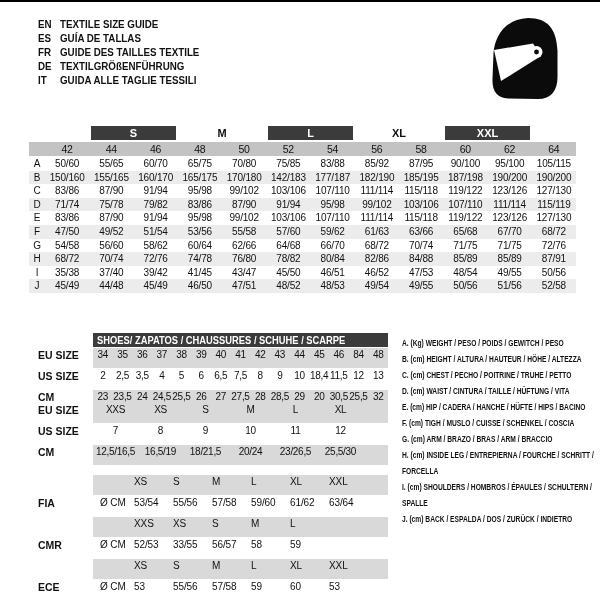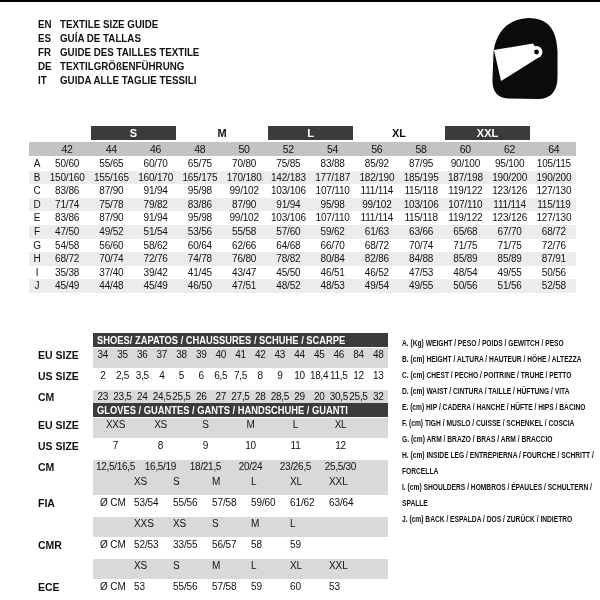--- a/index.html
+++ b/index.html
@@ -318,21 +318,20 @@
           <div class="sec-cell">28,5</div>
           <div class="sec-cell">29</div>
           <div class="sec-cell">20</div>
           <div class="sec-cell">30,5</div>
           <div class="sec-cell">25,5</div>
           <div class="sec-cell">32</div>
         </div>
       </div>
     </div>
   <div class="section" id="gloves">
-      <div class="sec-title"><div class="cx" style="display: inline-block;">GLOVES / GUANTES / GANTS / HANDSCHUHE / GUANTI</div></div>
       <div class="sec-row">
         <div class="sec-label">EU SIZE</div>
         <div class="sec-data band" style="grid-template-columns: repeat(6, 45px) 1fr;">
           <div class="sec-cell">XXS</div>
           <div class="sec-cell">XS</div>
           <div class="sec-cell">S</div>
           <div class="sec-cell">M</div>
           <div class="sec-cell">L</div>
           <div class="sec-cell">XL</div>
         </div>

